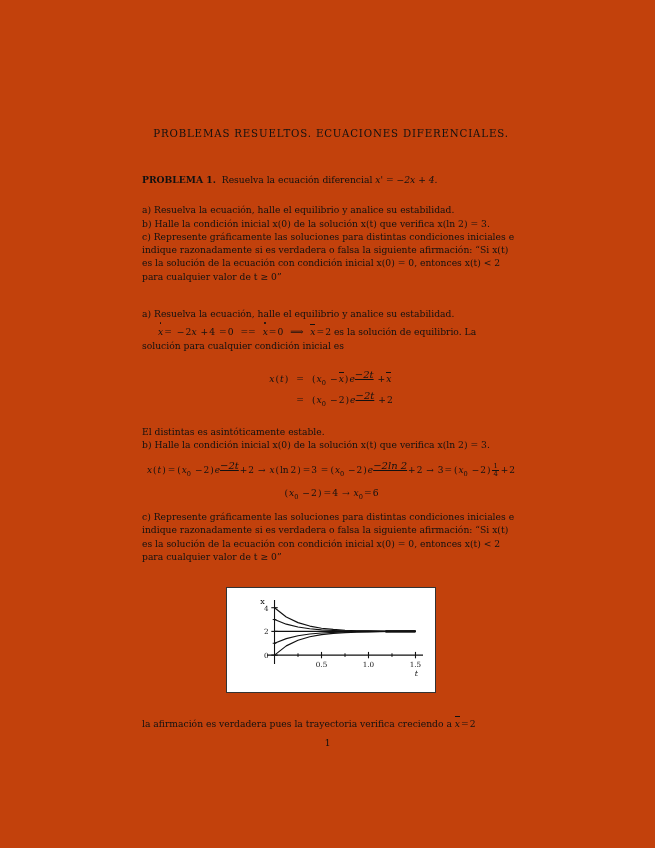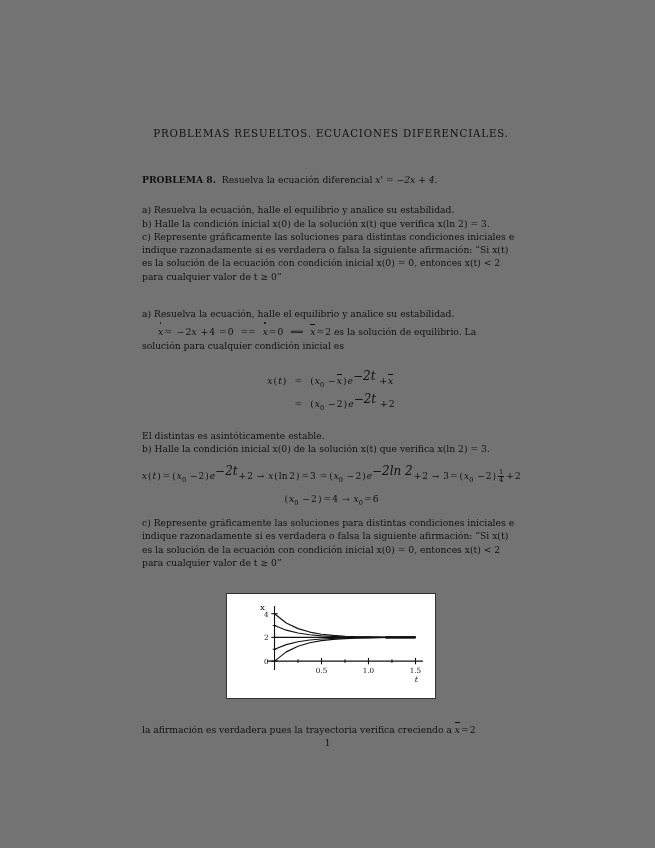--- a/index.html
+++ b/index.html
@@ -12,21 +12,21 @@
     height: 848px;
     position: relative;
     font-family: "DejaVu Serif", serif;
     color: #111111;
     overflow: hidden;
   }
 
   .page {
     position: absolute;
     inset: 0;
-    background: #737373;
+    background: #c2410c;
   }
 
   .content {
     position: absolute;
     left: 142px;
     top: 128px;
     width: 378px;
   }
 
   
@@ -84,23 +84,24 @@
     position: absolute;
     left: 50%;
     margin-left: -1px;
     top: -3px;
     width: 1.6px; height: 1.6px;
     border-radius: 50%;
     background: #111;
   }
 
   sup.exp {
-    font-size: 12px;
+    font-size: 10px;
     vertical-align: super;
     font-style: italic;
+    text-decoration: underline;
   }
   sub.sb {
     font-size: 6.6px;
     vertical-align: sub;
     font-style: normal;
   }
 
   .frac {
     display: inline-block;
     vertical-align: -0.38em;
@@ -161,21 +162,21 @@
 </style>
 </head>
 <body>
 
 <div class="page">
  <div class="content">
 
   <div class="doc-title">PROBLEMAS RESUELTOS. ECUACIONES DIFERENCIALES.</div>
 
   <p class="para">
-    <b><span>PROBLEMA 8.</span></b>
+    <b><span>PROBLEMA 1.</span></b>
     &nbsp;<span>Resuelva la ecuación diferencial</span>
     <span class="mi">x' = −2x + 4.</span>
   </p>
 
   <div class="gap-md"></div>
 
   <p class="para">a) Resuelva la ecuación, halle el equilibrio y analice su estabilidad.</p>
   <p class="para">b) Halle la condición inicial x(0) de la solución x(t) que verifica x(ln 2) = 3.</p>
   <p class="para">c) Represente gráficamente las soluciones para distintas condiciones iniciales e</p>
   <p class="para">indique razonadamente si es verdadera o falsa la siguiente afirmación: “Si x(t)</p>

